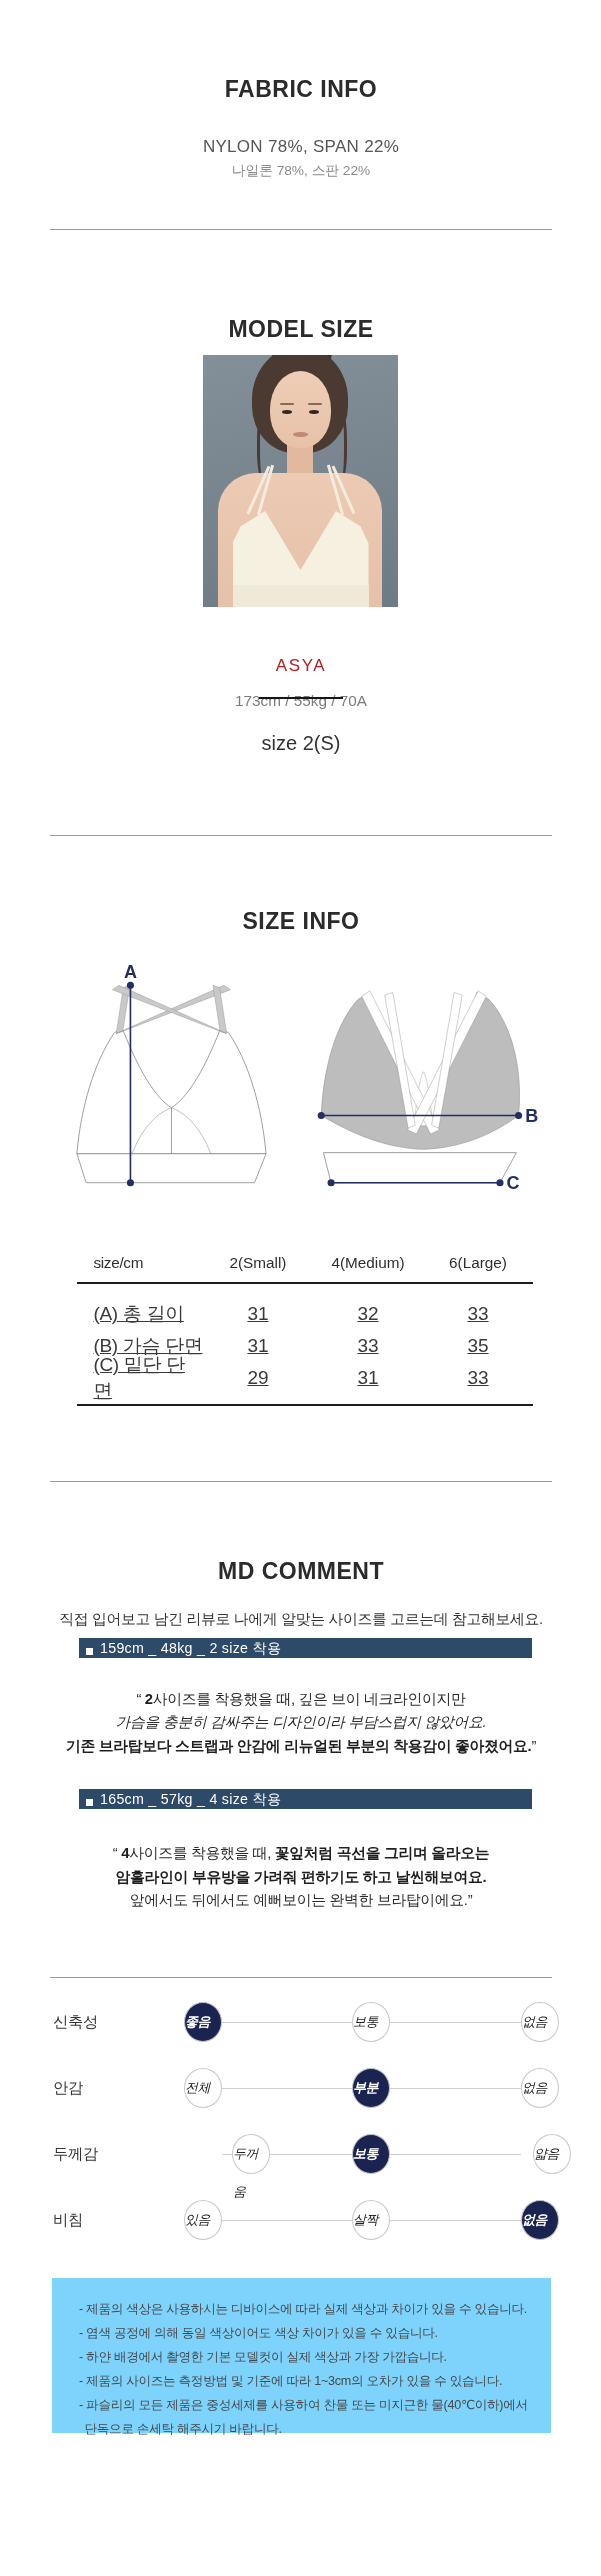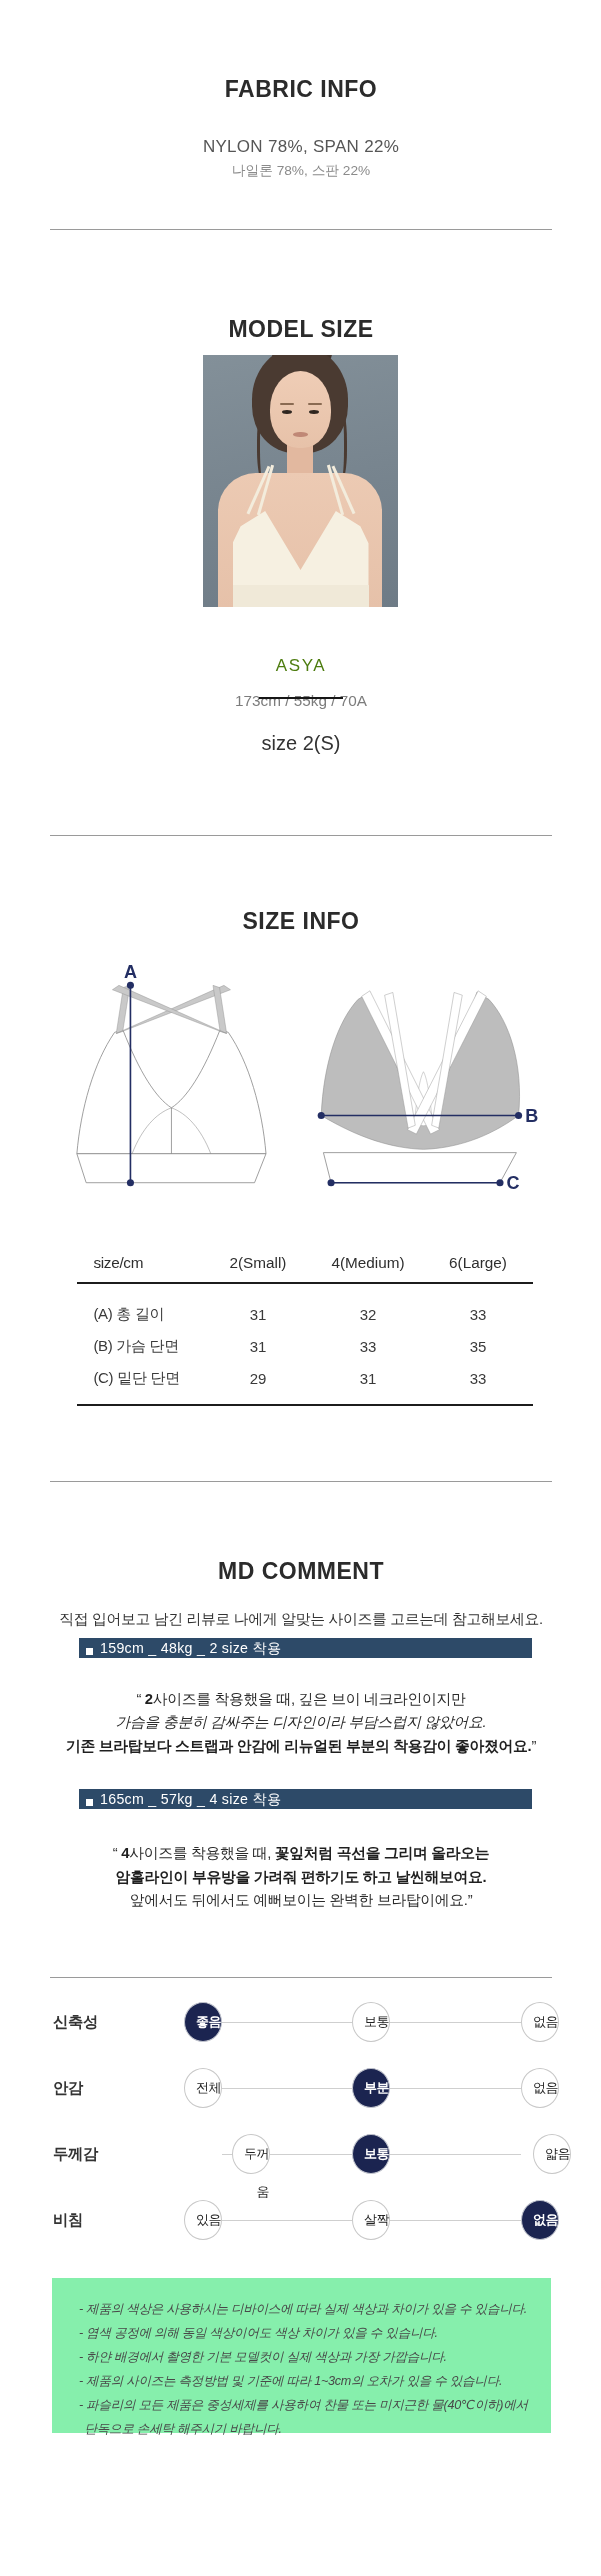--- a/index.html
+++ b/index.html
@@ -25,55 +25,55 @@
   .ph-face{left:67px;top:16.4px;width:61px;height:77px;background:linear-gradient(180deg,#efcdb6,#e7c2a9);border-radius:52% 52% 48% 48%;}
   .ph-brow{width:14.2px;height:2.2px;background:#8a6a52;border-radius:1.1px;top:48px;}
   .ph-eye{top:55px;width:9.8px;height:3.8px;background:#2f2620;border-radius:50%;}
   .ph-lips{left:90px;top:77px;width:15.3px;height:4.9px;background:#c08876;border-radius:45%;}
   .ph-neck{left:84px;top:86px;width:26px;height:39px;background:#e2b89f;}
   .ph-body{left:15.3px;top:118px;width:164px;height:135px;background:linear-gradient(180deg,#eccab3,#e6c1a9);border-radius:38px 38px 0 0;}
   .ph-strap{width:2.7px;height:52px;background:#f3ecdc;}
   .ph-top{left:29.5px;top:156px;width:136px;height:95px;background:#f6f0e1;
           clip-path:polygon(0 34%,6% 16%,24% 0,50% 62%,76% 0,94% 16%,100% 34%,100% 100%,0 100%);}
   .ph-band{left:29.5px;top:230px;width:136px;height:22px;background:#f0e9d8;}
-  .model-name{top:639px;font-size:17px;line-height:19.7px;color:#4d7c0f;letter-spacing:1.6px;}
+  .model-name{top:639px;font-size:17px;line-height:19.7px;color:#b91c1c;letter-spacing:1.6px;}
   .model-specs{top:677px;font-size:15.3px;line-height:17.5px;color:#7c7c7c;}
   .model-line{position:absolute;left:259px;top:697px;width:84px;height:2.2px;background:#161616;}
   .model-wearing{top:716px;font-size:20px;line-height:15.3px;color:#333333;}
 
   
   .size-table{position:absolute;left:77px;top:1243px;width:456px;border-bottom:2.2px solid #1c1c1c;}
   .st-header{display:flex;align-items:center;height:39px;border-bottom:2.2px solid #1c1c1c;
              font-size:15.3px;color:#2f2f2f;}
   .st-rows{padding:14.2px 0 9.8px;}
-  .st-row{display:flex;align-items:center;height:32px;font-size:15px;color:#3a3a3a;}
+  .st-row{display:flex;align-items:center;height:32px;font-size:19px;color:#3a3a3a;text-decoration:underline;}
   .st-label{width:126px;padding-left:16.4px;box-sizing:border-box;letter-spacing:-0.3px;}
   .st-val{flex:1;text-align:center;}
 
   
   .md-intro{top:1596px;font-size:14.8px;line-height:17.5px;color:#333333;letter-spacing:-0.3px;}
   .review-bar{position:absolute;left:79px;width:453px;height:19.7px;background:#2d4a68;}
   .bar-square{position:absolute;left:7.1px;bottom:2.7px;width:7.1px;height:7.1px;background:#ffffff;}
   .bar-text{position:absolute;left:21px;top:0;line-height:20px;font-size:14.2px;color:#ffffff;letter-spacing:0.3px;}
   .review-line{position:absolute;left:0;width:100%;text-align:center;font-size:14.8px;line-height:17.5px;
                color:#2b2b2b;letter-spacing:-0.3px;}
   .review-line .b{font-weight:bold;color:#1f1f1f;}
 
   
   .rt-row{position:absolute;left:0;width:602px;height:40px;}
-  .rt-label{position:absolute;left:53px;top:0;line-height:40px;font-size:15.3px;color:#333333;letter-spacing:-0.3px;font-weight:bold;}
+  .rt-label{position:absolute;left:53px;top:0;line-height:40px;font-size:15.3px;color:#333333;letter-spacing:-0.3px;}
   .rt-conn{position:absolute;top:19.7px;height:1.6px;background:#cfcfcf;}
   .rt-opt{position:absolute;top:0;width:38px;height:40px;box-sizing:border-box;border:1.1px solid #c8c8c8;
-          border-radius:50%;background:#ffffff;color:#222222;font-size:13px;text-align:right;
-          line-height:38px;letter-spacing:-0.5px;}
+          border-radius:50%;background:#ffffff;color:#222222;font-size:13px;text-align:left;
+          line-height:38px;letter-spacing:-0.5px;font-style:italic;}
   .rt-opt.sel{background:#1b2450;border-color:#c0c3cd;color:#ffffff;font-weight:bold;}
 
   
-  .notes{position:absolute;left:52px;top:2278px;width:499px;height:155px;background:#86efac;
-         box-sizing:border-box;padding:19px 22px 0 27px;font-style:italic;}
+  .notes{position:absolute;left:52px;top:2278px;width:499px;height:155px;background:#7dd3fc;
+         box-sizing:border-box;padding:19px 22px 0 27px;}
   .notes ul{margin:0;padding:0;}
   .notes li{list-style:none;font-size:12.6px;line-height:24px;color:#484848;letter-spacing:-0.3px;
             padding-left:5.5px;text-indent:-5.5px;}
 
   
   .diagram{position:absolute;left:50px;top:946px;width:502px;height:246px;}
   .diagram text{font-family:"Liberation Sans","DejaVu Sans",sans-serif;font-size:33px;font-weight:600;fill:#232e63;}
 </style>
 </head>
 <body>

